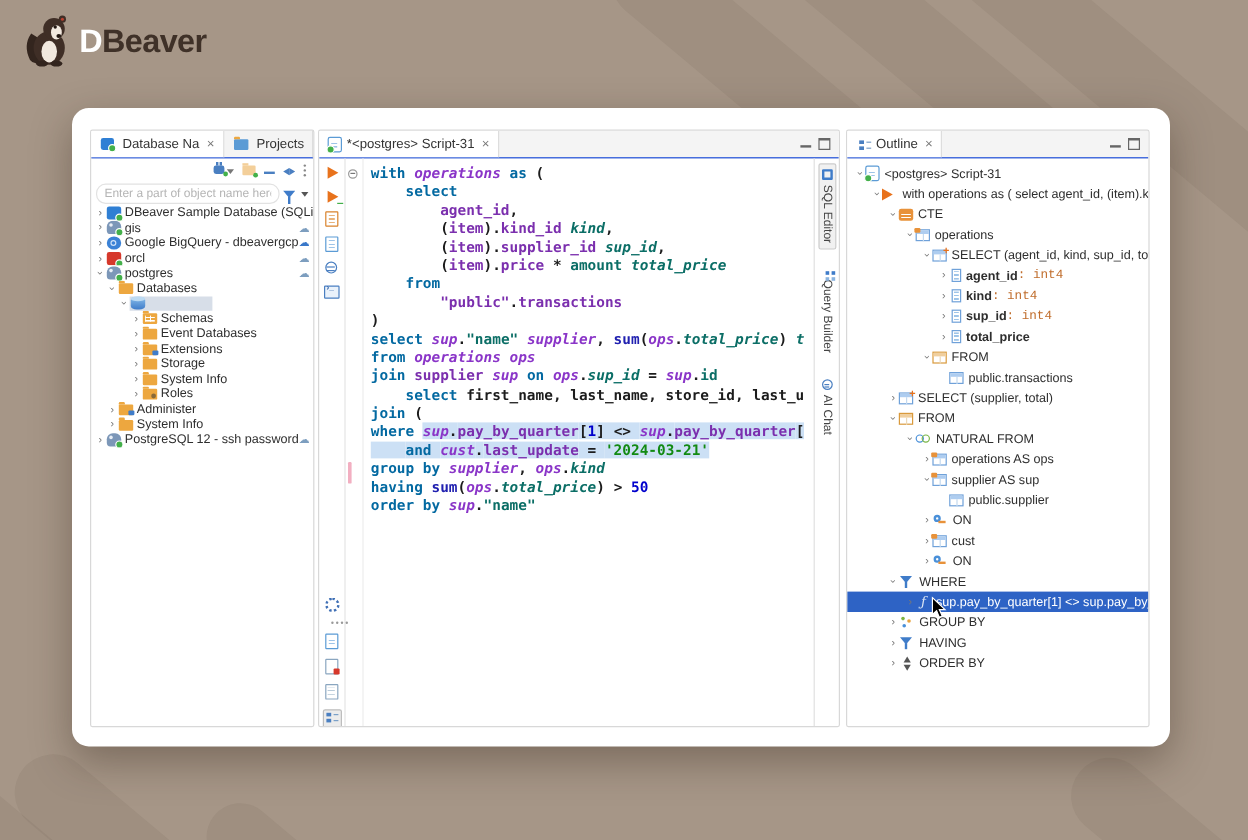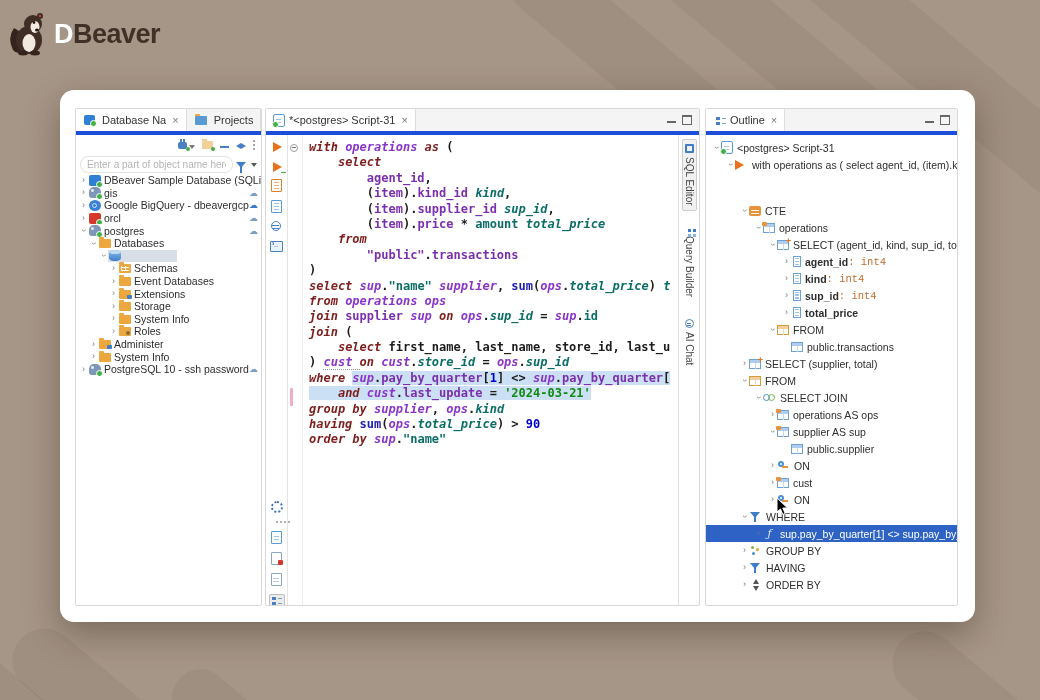--- a/index.html
+++ b/index.html
@@ -1,32 +1,32 @@
 <!DOCTYPE html>
 <html><head>
 <meta charset="utf-8">
 <style>
   html,body{margin:0;padding:0;width:1040px;height:700px;overflow:hidden;
     font-family:"Liberation Sans",sans-serif;background:#a69687;}
   .bg-stripe{position:absolute;border-radius:40px;background:rgba(82,62,48,.08);transform:rotate(-50deg);}
   
-  .brand{position:absolute;left:6px;top:12px;display:flex;align-items:center;gap:6px;}
+  .brand{position:absolute;left:18px;top:12px;display:flex;align-items:center;gap:6px;}
   .brand-text{font-size:27px;font-weight:bold;letter-spacing:-.5px;}
   .brand-d{color:#fff;}
   .brand-rest{color:#3f3128;}
   
   .win{position:absolute;left:60px;top:90px;width:915px;height:532px;background:#fff;
     border-radius:14px;box-shadow:0 12px 34px rgba(40,25,15,.35);}
   .panel{position:absolute;top:18px;height:498px;background:#fff;border:1px solid #d8d8d8;
     box-sizing:border-box;border-radius:2px;overflow:hidden;}
   .p-nav{left:15px;width:187px;}
   .p-ed{left:205px;width:435px;}
   .p-out{left:645px;width:253px;}
   
-  .tabbar{height:22px;background:#f4f4f4;border-bottom:4px solid #1d4ed8;display:flex;align-items:stretch;font-size:11px;color:#333;}
+  .tabbar{height:22px;background:#f4f4f4;border-bottom:1px solid #1d4ed8;display:flex;align-items:stretch;font-size:11px;color:#333;}
   .tab{display:flex;align-items:center;gap:4px;padding:0 7px;border-right:1px solid #ddd;white-space:nowrap;}
   .tab.active{background:#fff;}
   .tab .x{color:#777;font-size:11px;margin-left:2px;}
   .tb-spacer{flex:1;}
   .winctl{display:flex;align-items:center;gap:6px;padding:0 7px;}
   .ctl-min{width:9px;height:3px;border-bottom:2px solid #666;}
   .ctl-max{width:8px;height:7px;border:1px solid #666;border-top:2px solid #666;}
   
   .nav-tools{height:20px;display:flex;align-items:center;justify-content:flex-end;gap:7px;padding:0 6px;font-size:10px;}
   .nav-filter{height:19px;display:flex;align-items:center;gap:3px;padding:0 4px;}
@@ -100,21 +100,21 @@
   .eic-edit-doc::before{content:"";position:absolute;left:1px;top:2px;width:6px;height:6px;background:repeating-linear-gradient(0deg,#b9cbd9 0 1px,transparent 1px 3px);}
   .eic-outline-view{width:14px;height:14px;background:#ececec;border:1px solid #bdbdbd;border-radius:2px;}
   .eic-outline-view::before{content:"";position:absolute;left:2px;top:2px;width:4px;height:3px;background:#4a7fc1;box-shadow:0 5px 0 #4a7fc1;}
   .eic-outline-view::after{content:"";position:absolute;left:8px;top:3px;width:4px;height:1px;background:#7aa0c8;box-shadow:0 5px 0 #7aa0c8;}
   .ed-gutter{width:14px;position:relative;border-right:1px solid #ededed;}
   .fold{position:absolute;left:2px;width:8px;height:8px;border:1px solid #9a9a9a;border-radius:50%;box-sizing:border-box;background:#fff;}
   .fold::before{content:"";position:absolute;left:1px;top:2.2px;width:4px;height:1px;background:#777;}
   .change-bar{position:absolute;left:2px;width:3px;background:#f2afc1;border-radius:1px;}
   .ed-code{flex:1;overflow:hidden;padding:5px 0 0 6px;font-family:"DejaVu Sans Mono",monospace;font-size:12px;font-weight:600;cursor:text;}
   .cl{height:15.4px;line-height:15.4px;white-space:pre;}
-  .tk-kw{color:#7f1d1d;font-weight:bold;font-style:italic;}
+  .tk-kw{color:#0369a1;font-weight:bold;}
   .tk-fn{color:#2020b0;font-weight:bold;}
   .tk-id{color:#7b2fae;}
   .tk-ali{color:#8a35c8;font-style:italic;}
   .tk-alisq{color:#8a35c8;font-style:italic;border-bottom:1px dotted #909090;}
   .tk-col{color:#0b6e66;font-style:italic;}
   .tk-tid{color:#0b6e66;}
   .tk-pq{color:#7b2fae;}
   .tk-st{color:#128a12;}
   .tk-nu{color:#0000cc;}
   .tk-pl{color:#1c1c1c;}
@@ -307,21 +307,21 @@
           <span>Administer</span>
         </div>
         <div class="trow" style="padding-left: 13px;">
           <span class="chev">›</span>
           <span class="nic nic-folder"></span>
           <span>System Info</span>
         </div>
         <div class="trow" style="padding-left: 3px;">
           <span class="chev">›</span>
           <span class="nic nic-postgres-connection"></span>
-          <span>PostgreSQL 10 - ssh password</span>
+          <span>PostgreSQL 12 - ssh password</span>
           <span class="badge">☁</span>
         </div>
       </div>
   </div>
 
   <div class="panel p-ed">
     <div class="tabbar">
       <div class="tab active">
         <span class="oic oic-script-file" style="margin:0"></span>
         <span>*&lt;postgres&gt; Script-31</span>
@@ -359,27 +359,26 @@
           <div class="cl"><span class="tk-pl">        </span><span class="tk-id">agent_id</span><span class="tk-pl">,</span></div>
           <div class="cl"><span class="tk-pl">        (</span><span class="tk-id">item</span><span class="tk-pl">).</span><span class="tk-id">kind_id</span><span class="tk-pl"> </span><span class="tk-col">kind</span><span class="tk-pl">,</span></div>
           <div class="cl"><span class="tk-pl">        (</span><span class="tk-id">item</span><span class="tk-pl">).</span><span class="tk-id">supplier_id</span><span class="tk-pl"> </span><span class="tk-col">sup_id</span><span class="tk-pl">,</span></div>
           <div class="cl"><span class="tk-pl">        (</span><span class="tk-id">item</span><span class="tk-pl">).</span><span class="tk-id">price</span><span class="tk-pl"> * </span><span class="tk-tid">amount</span><span class="tk-pl"> </span><span class="tk-col">total_price</span></div>
           <div class="cl"><span class="tk-pl">    </span><span class="tk-kw">from</span></div>
           <div class="cl"><span class="tk-pl">        </span><span class="tk-pq">"public"</span><span class="tk-pl">.</span><span class="tk-id">transactions</span></div>
           <div class="cl"><span class="tk-pl">)</span></div>
           <div class="cl"><span class="tk-kw">select </span><span class="tk-ali">sup</span><span class="tk-pl">.</span><span class="tk-tid">"name"</span><span class="tk-pl"> </span><span class="tk-ali">supplier</span><span class="tk-pl">, </span><span class="tk-fn">sum</span><span class="tk-pl">(</span><span class="tk-ali">ops</span><span class="tk-pl">.</span><span class="tk-col">total_price</span><span class="tk-pl">) </span><span class="tk-col">t</span></div>
           <div class="cl"><span class="tk-kw">from </span><span class="tk-ali">operations </span><span class="tk-ali">ops</span></div>
           <div class="cl"><span class="tk-kw">join </span><span class="tk-id">supplier </span><span class="tk-ali">sup </span><span class="tk-kw">on </span><span class="tk-ali">ops</span><span class="tk-pl">.</span><span class="tk-col">sup_id</span><span class="tk-pl"> = </span><span class="tk-ali">sup</span><span class="tk-pl">.</span><span class="tk-tid">id</span></div>
+          <div class="cl"><span class="tk-pl">    </span><span class="tk-kw">select </span><span class="tk-pl">first_name, last_name, store_id, last_u</span></div>
           <div class="cl"><span class="tk-kw">join </span><span class="tk-pl">(</span></div>
-          <div class="cl"><span class="tk-pl">    </span><span class="tk-kw">select </span><span class="tk-pl">first_name, last_name, store_id, last_u</span></div>
-          <div class="cl"><span class="tk-pl">) </span><span class="tk-alisq">cust </span><span class="tk-kw">on </span><span class="tk-ali">cust</span><span class="tk-pl">.</span><span class="tk-col">store_id</span><span class="tk-pl"> = </span><span class="tk-ali">ops</span><span class="tk-pl">.</span><span class="tk-col">sup_id</span></div>
           <div class="cl"><span class="tk-kw">where </span><span class="tk-ali hl">sup</span><span class="tk-pl hl">.</span><span class="tk-id hl">pay_by_quarter</span><span class="tk-pl hl">[</span><span class="tk-nu hl">1</span><span class="tk-pl hl">] &lt;&gt; </span><span class="tk-ali hl">sup</span><span class="tk-pl hl">.</span><span class="tk-id hl">pay_by_quarter</span><span class="tk-pl hl">[</span></div>
           <div class="cl"><span class="tk-pl hl">    </span><span class="tk-kw hl">and </span><span class="tk-ali hl">cust</span><span class="tk-pl hl">.</span><span class="tk-id hl">last_update</span><span class="tk-pl hl"> = </span><span class="tk-st hl">'2024-03-21'</span></div>
           <div class="cl"><span class="tk-kw">group by </span><span class="tk-ali">supplier</span><span class="tk-pl">, </span><span class="tk-ali">ops</span><span class="tk-pl">.</span><span class="tk-col">kind</span></div>
-          <div class="cl"><span class="tk-kw">having </span><span class="tk-fn">sum</span><span class="tk-pl">(</span><span class="tk-ali">ops</span><span class="tk-pl">.</span><span class="tk-col">total_price</span><span class="tk-pl">) &gt; </span><span class="tk-nu">90</span></div>
+          <div class="cl"><span class="tk-kw">having </span><span class="tk-fn">sum</span><span class="tk-pl">(</span><span class="tk-ali">ops</span><span class="tk-pl">.</span><span class="tk-col">total_price</span><span class="tk-pl">) &gt; </span><span class="tk-nu">50</span></div>
           <div class="cl"><span class="tk-kw">order by </span><span class="tk-ali">sup</span><span class="tk-pl">.</span><span class="tk-tid">"name"</span></div>
         </div>
       <div class="ed-sidetabs" id="ed-sidetabs">
           <div class="sidetab active">
             <span class="sic sic-sql-editor"></span>
             <span>SQL Editor</span>
           </div>
           <div class="sidetab">
             <span class="sic sic-query-builder"></span>
             <span>Query Builder</span>
@@ -409,21 +408,21 @@
         <div class="orow" style="padding-left: 6px;">
           <span class="chev open">›</span>
           <span class="oic oic-script-file"></span>
           <span>&lt;postgres&gt; Script-31</span>
         </div>
         <div class="orow" style="padding-left: 20px;">
           <span class="chev open">›</span>
           <span class="oic oic-statement-play"></span>
           <span>with operations as ( select agent_id, (item).kind_id</span>
         </div>
-        <div class="orow" style="padding-left: 34px; margin-top: 29px;">
+        <div class="orow" style="padding-left: 34px;">
           <span class="chev open">›</span>
           <span class="oic oic-cte"></span>
           <span>CTE</span>
         </div>
         <div class="orow" style="padding-left: 48px;">
           <span class="chev open">›</span>
           <span class="oic oic-table-alias t-base">
             <span class="tag"></span>
           </span>
           <span>operations</span>
@@ -476,21 +475,21 @@
           <span>SELECT (supplier, total)</span>
         </div>
         <div class="orow" style="padding-left: 34px;">
           <span class="chev open">›</span>
           <span class="oic oic-from-table t-base"></span>
           <span>FROM</span>
         </div>
         <div class="orow" style="padding-left: 48px;">
           <span class="chev open">›</span>
           <span class="oic oic-join"></span>
-          <span>SELECT JOIN</span>
+          <span>NATURAL FROM</span>
         </div>
         <div class="orow" style="padding-left: 62px;">
           <span class="chev">›</span>
           <span class="oic oic-table-alias t-base">
             <span class="tag"></span>
           </span>
           <span>operations AS ops</span>
         </div>
         <div class="orow" style="padding-left: 62px;">
           <span class="chev open">›</span>

